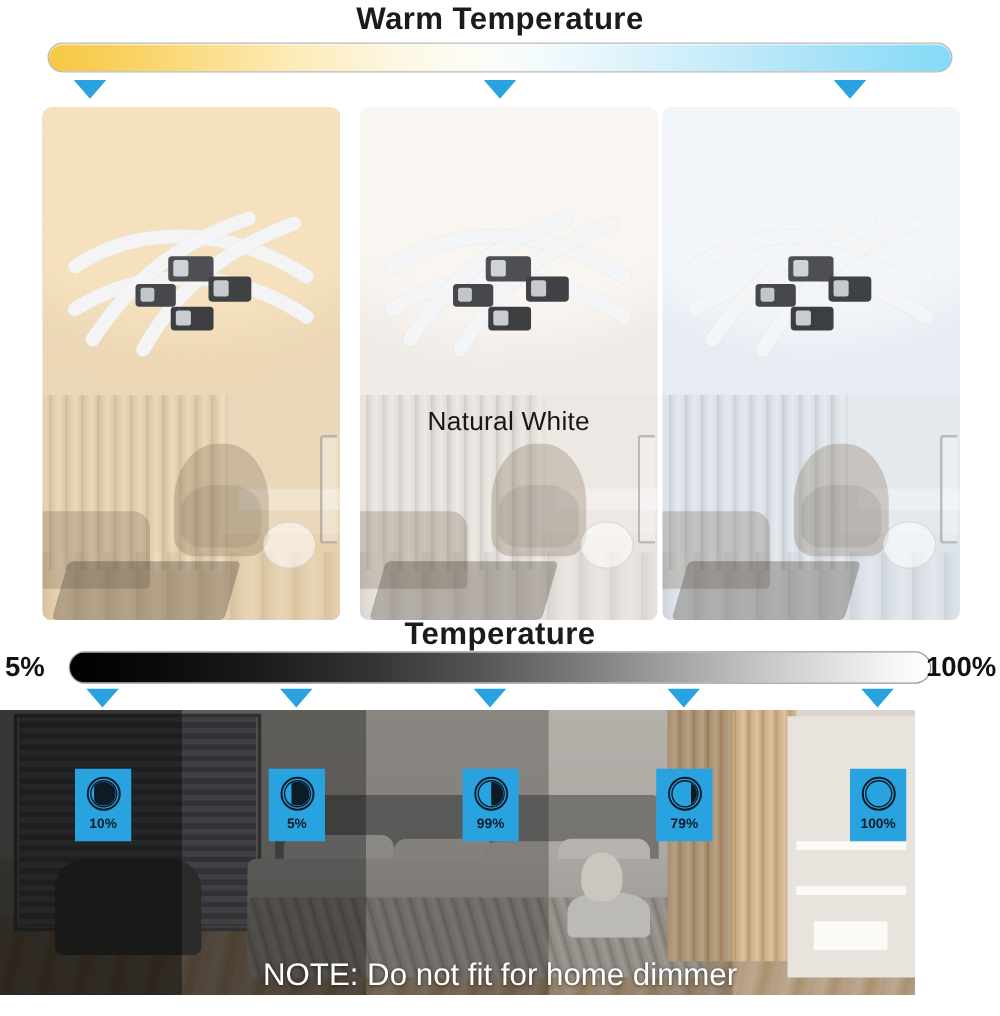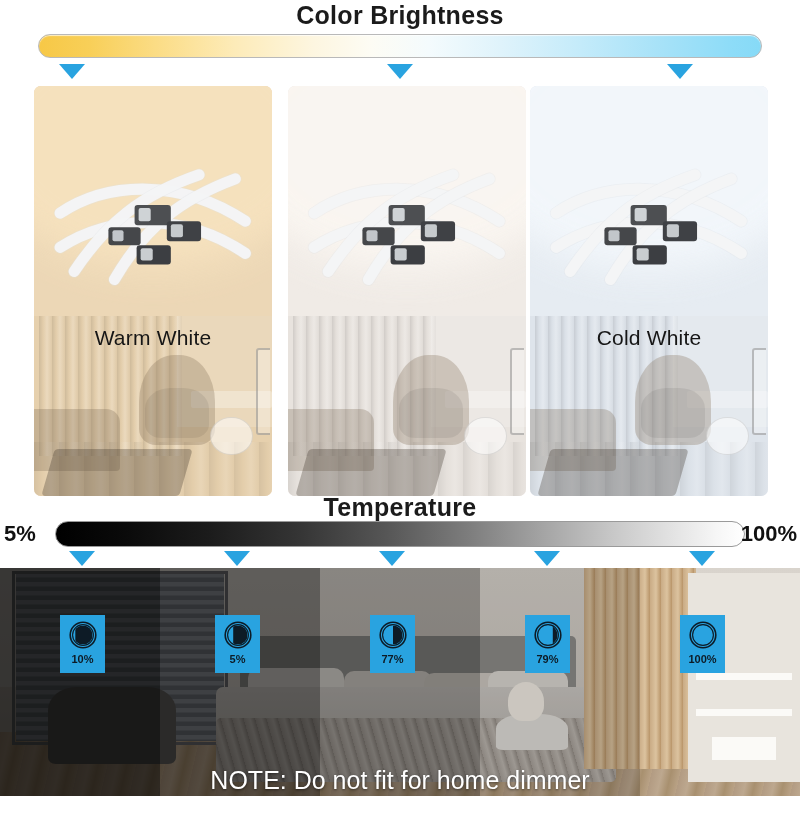--- a/index.html
+++ b/index.html
@@ -116,21 +116,21 @@
   .lamp svg{width:100%;height:100%;display:block;}
 
   
   .ct-caption{
     position:absolute;left:0;width:100%;top:240px;text-align:center;
     font-size:21px;color:#161616;letter-spacing:.2px;
   }
 
   
   #bright-strip{
-    position:absolute;left:0;top:568px;width:800px;height:228px;overflow:hidden;
+    position:absolute;left:0;top:568px;width:732px;height:228px;overflow:hidden;
     background:#cfc7bd;
   }
   .bed-scene{position:absolute;inset:0;}
   .bs-wall{position:absolute;left:0;top:0;width:100%;height:62%;
      background:linear-gradient(to bottom,#d9d4cd,#cfc9c1);}
   .bs-wainscot{position:absolute;left:0;top:52%;width:100%;height:22%;
      background:linear-gradient(to bottom,#c4bcb2,#bcb3a8);}
   .bs-floor{position:absolute;left:0;bottom:0;width:100%;height:28%;
      background:repeating-linear-gradient(103deg,
        #b29b82 0px,#bda88f 10px,#a8906f 19px,#b9a286 28px);}
@@ -181,21 +181,21 @@
 
   #note{
     position:absolute;left:0;top:765px;width:100%;text-align:center;
     font-size:25px;color:#fff;line-height:30px;
     text-shadow:0 1px 3px rgba(0,0,0,.55);
   }
 </style>
 </head>
 <body>
 
-<div class="section-title" id="ct-title">Color Brightness</div>
+<div class="section-title" id="ct-title">Warm Temperature</div>
 
 <div id="ct-bar"></div>
 
 <div id="ct-markers">
     <div class="tri" style="left: 59px; top: 64px; border-top-color: rgb(41, 163, 224);"></div>
     <div class="tri" style="left: 387px; top: 64px; border-top-color: rgb(41, 163, 224);"></div>
     <div class="tri" style="left: 667px; top: 64px; border-top-color: rgb(41, 163, 224);"></div>
   </div>
 <div id="ct-panels">
     <div class="ct-panel" id="ct-panel-0" style="background: rgb(240, 219, 190);">
@@ -230,21 +230,20 @@
               <rect x="118" y="60" width="34" height="20" rx="3" fill="#3f4145"></rect>
               <rect x="122" y="63" width="12" height="13" rx="2" fill="#c6cacd"></rect>
               <rect x="60" y="66" width="32" height="18" rx="3" fill="#45474a"></rect>
               <rect x="64" y="69" width="11" height="11" rx="2" fill="#c2c6ca"></rect>
               <rect x="88" y="84" width="34" height="19" rx="3" fill="#3c3e42"></rect>
               <rect x="92" y="87" width="12" height="12" rx="2" fill="#c9cdd0"></rect>
             </g>
           </svg>
         </div>
       </div>
-      <div class="ct-caption" style="color:#161616">Warm White</div>
     </div>
     <div class="ct-panel" id="ct-panel-1" style="background: rgb(243, 239, 236);">
       <div class="scene">
         <div class="ceiling" style="background:#f0ebe6">
           <div class="ceiling-glow" style="background:#fbf7f2"></div>
         </div>
         <div class="room" style="background:#e8e3de">
           <div class="wall-right" style="background:rgba(255,255,255,.18)"></div>
           <div class="curtain"></div>
           <div class="floor"></div>
@@ -271,20 +270,21 @@
               <rect x="118" y="60" width="34" height="20" rx="3" fill="#3f4145"></rect>
               <rect x="122" y="63" width="12" height="13" rx="2" fill="#c6cacd"></rect>
               <rect x="60" y="66" width="32" height="18" rx="3" fill="#45474a"></rect>
               <rect x="64" y="69" width="11" height="11" rx="2" fill="#c2c6ca"></rect>
               <rect x="88" y="84" width="34" height="19" rx="3" fill="#3c3e42"></rect>
               <rect x="92" y="87" width="12" height="12" rx="2" fill="#c9cdd0"></rect>
             </g>
           </svg>
         </div>
       </div>
+      <div class="ct-caption" style="color:#161616">Natural White</div>
     </div>
     <div class="ct-panel" id="ct-panel-2" style="background: rgb(234, 238, 243);">
       <div class="scene">
         <div class="ceiling" style="background:#e6ecf2">
           <div class="ceiling-glow" style="background:#f4f8fc"></div>
         </div>
         <div class="room" style="background:#dee4eb">
           <div class="wall-right" style="background:rgba(255,255,255,.18)"></div>
           <div class="curtain"></div>
           <div class="floor"></div>
@@ -311,21 +311,20 @@
               <rect x="118" y="60" width="34" height="20" rx="3" fill="#3f4145"></rect>
               <rect x="122" y="63" width="12" height="13" rx="2" fill="#c6cacd"></rect>
               <rect x="60" y="66" width="32" height="18" rx="3" fill="#45474a"></rect>
               <rect x="64" y="69" width="11" height="11" rx="2" fill="#c2c6ca"></rect>
               <rect x="88" y="84" width="34" height="19" rx="3" fill="#3c3e42"></rect>
               <rect x="92" y="87" width="12" height="12" rx="2" fill="#c9cdd0"></rect>
             </g>
           </svg>
         </div>
       </div>
-      <div class="ct-caption" style="color:#161616">Cold White</div>
     </div>
   </div>
 
 <div class="section-title" id="br-title">Temperature</div>
 
 <div class="pct-label" id="pct-min">5%</div>
 <div id="br-bar"></div>
 <div class="pct-label" id="pct-max">100%</div>
 
 <div id="br-markers">
@@ -396,21 +395,21 @@
         <svg class="badge-dial" viewBox="0 0 40 40">
           <circle cx="20" cy="20" r="16" fill="none" stroke="#0d1b26" stroke-width="2"></circle>
           <circle cx="20" cy="20" r="13" fill="none" stroke="#0d1b26" stroke-width="1.4"></circle>
           <defs>
             <clipPath id="clip-50">
               <rect x="20" y="8" width="12" height="24"></rect>
             </clipPath>
           </defs>
           <circle cx="20" cy="20" r="12" fill="#0d1b26" clip-path="url(#clip-50)"></circle>
         </svg>
-        <div class="badge-pct">77%</div>
+        <div class="badge-pct">99%</div>
       </div>
       <div class="badge" style="left: 525px; top: 47px;">
         <svg class="badge-dial" viewBox="0 0 40 40">
           <circle cx="20" cy="20" r="16" fill="none" stroke="#0d1b26" stroke-width="2"></circle>
           <circle cx="20" cy="20" r="13" fill="none" stroke="#0d1b26" stroke-width="1.4"></circle>
           <defs>
             <clipPath id="clip-75">
               <rect x="26" y="8" width="6" height="24"></rect>
             </clipPath>
           </defs>

